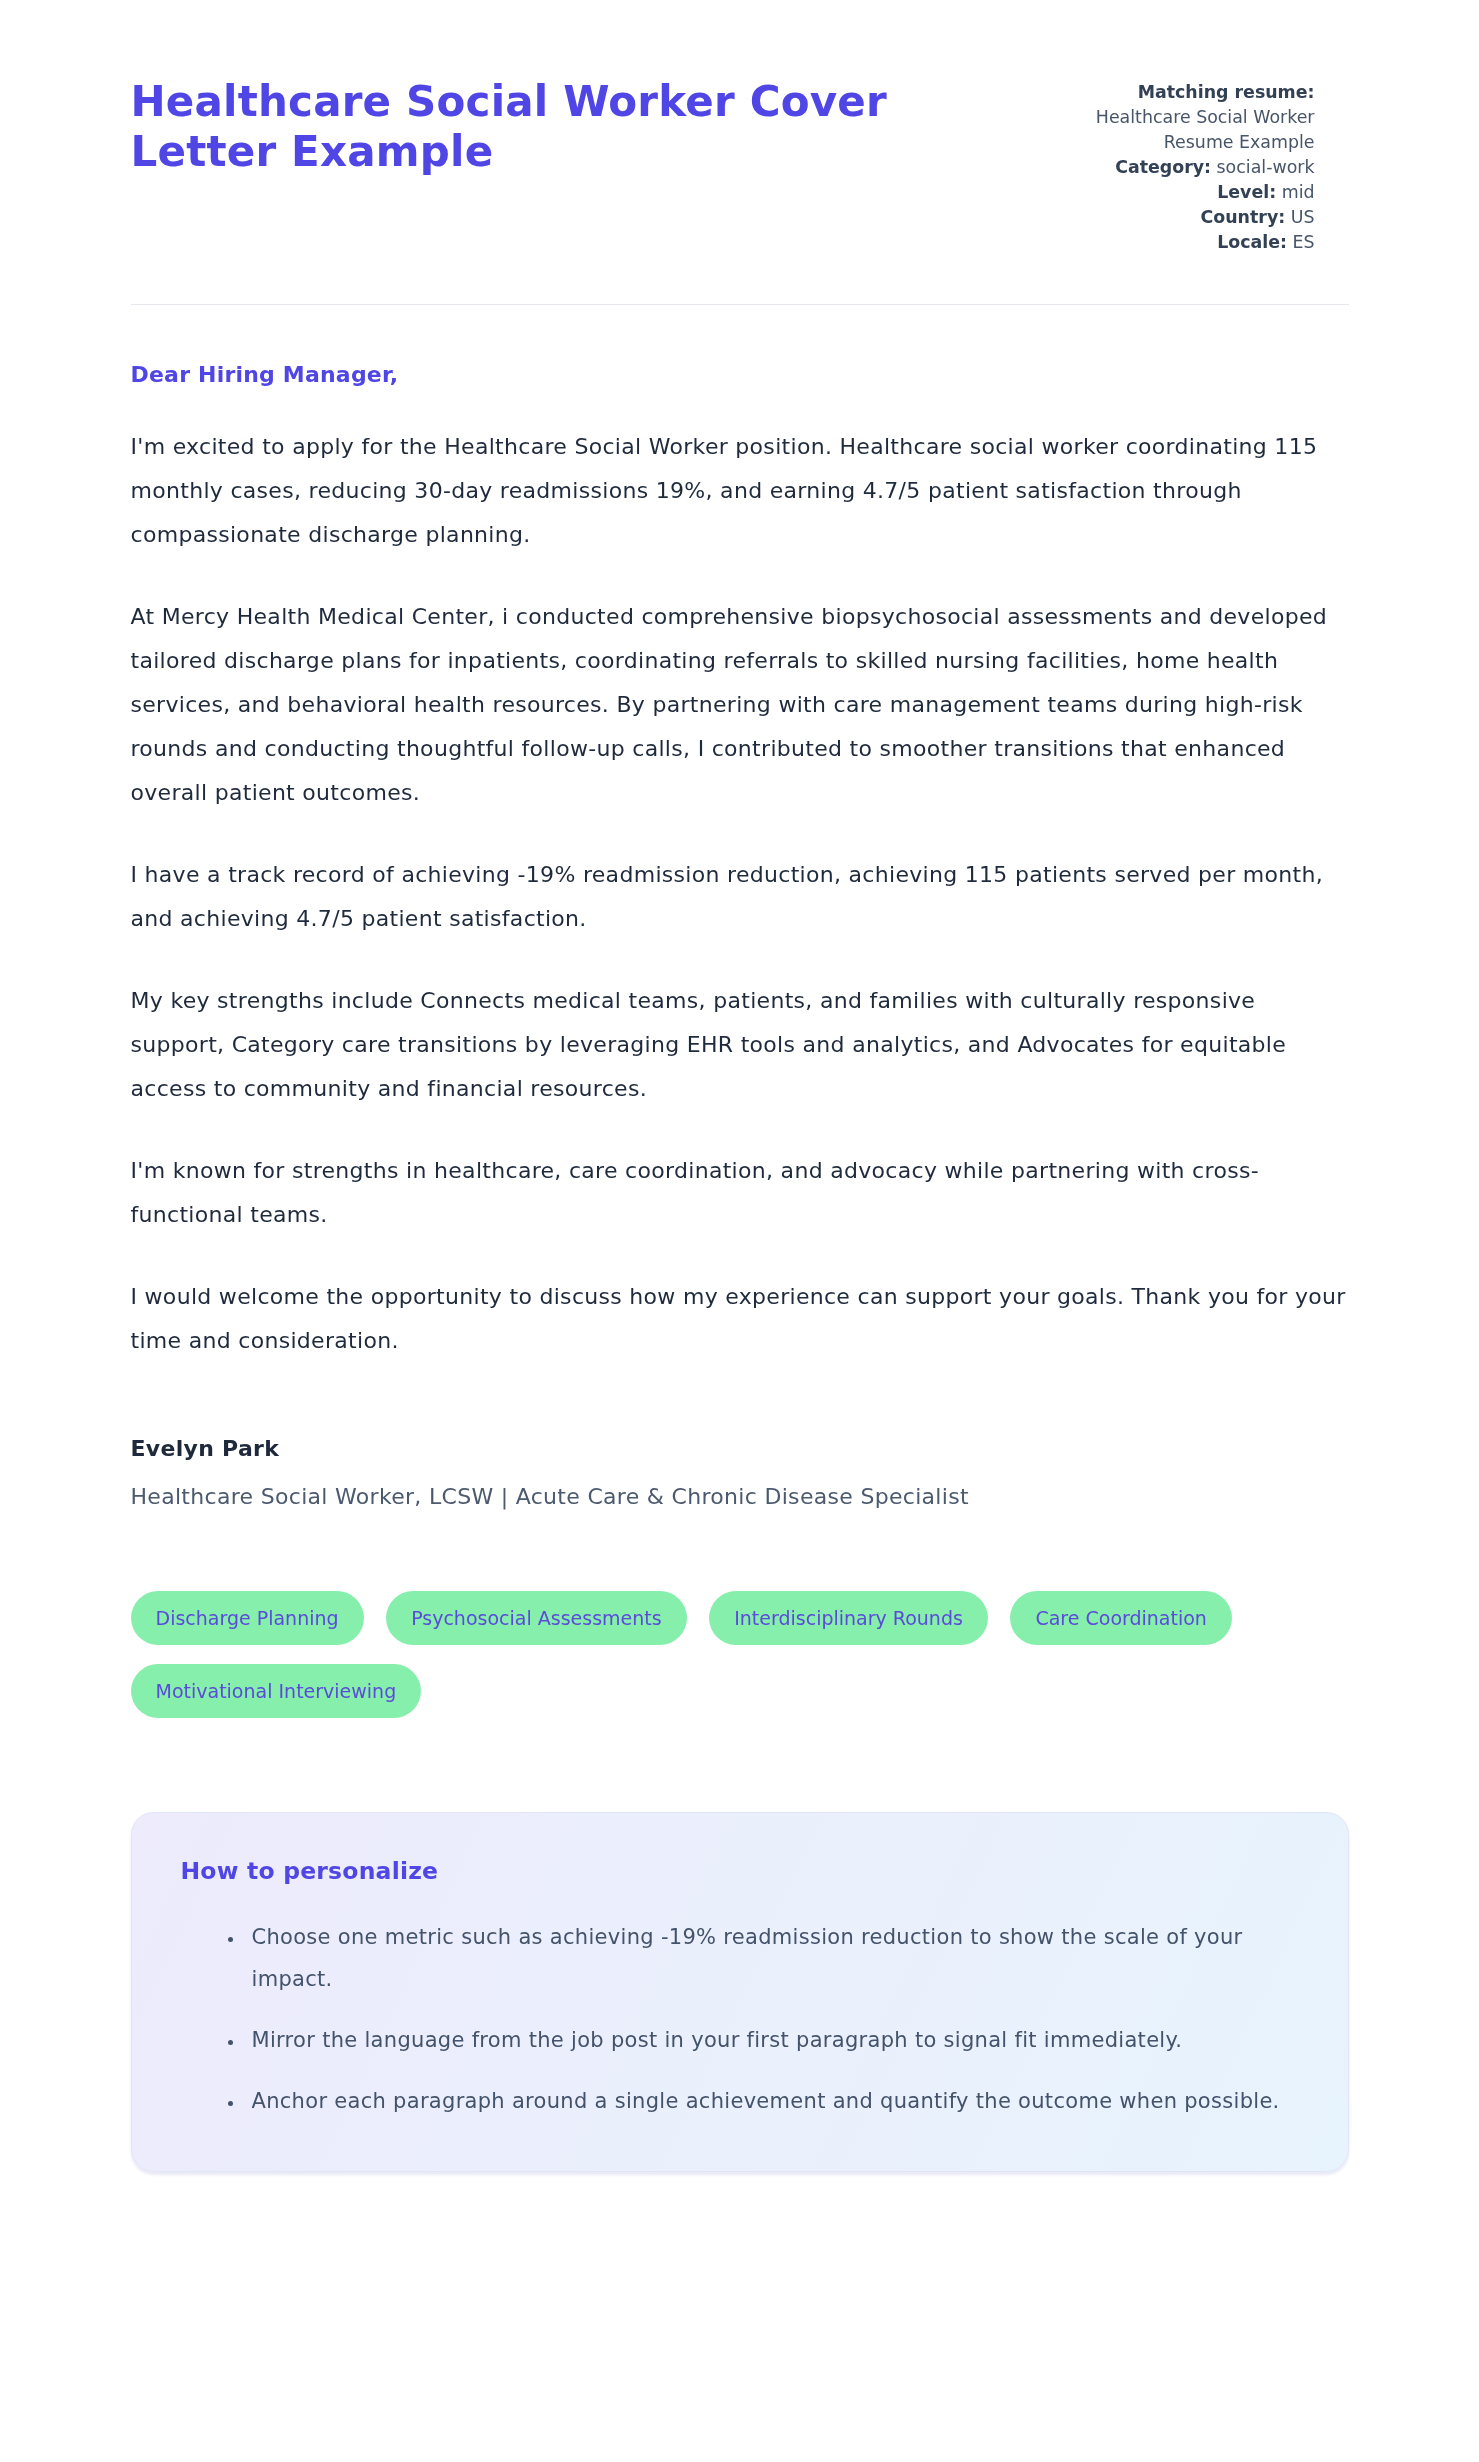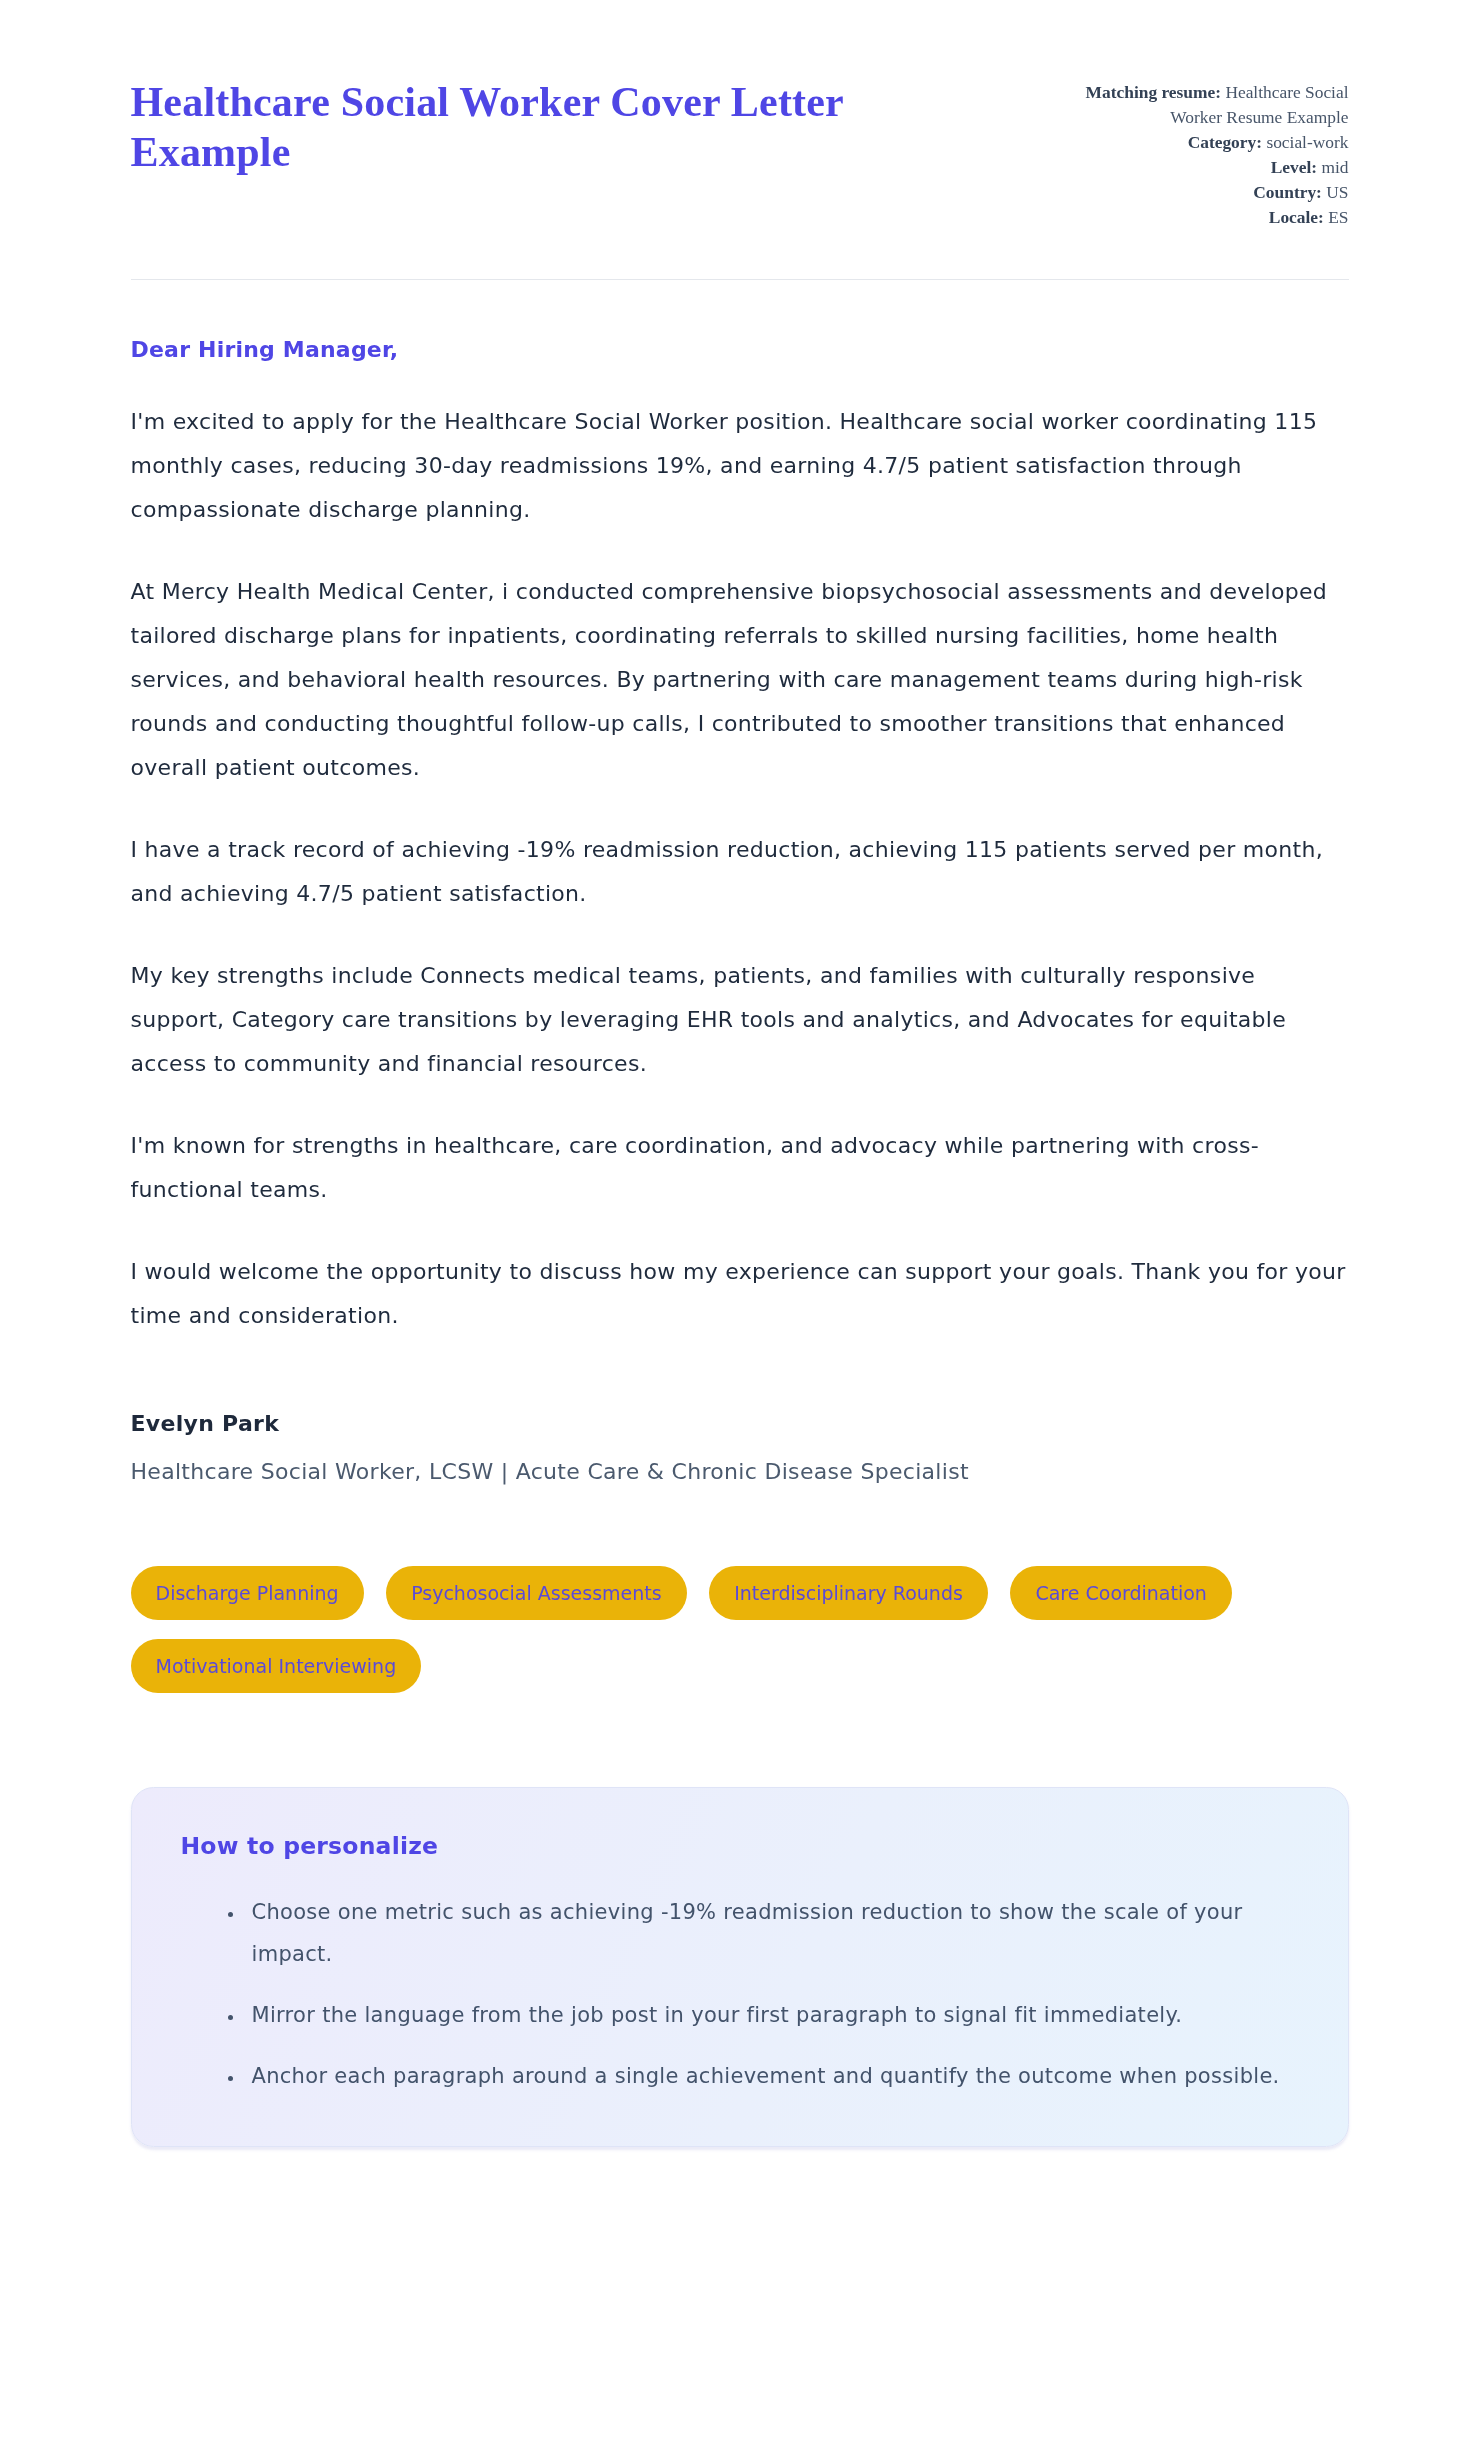--- a/index.html
+++ b/index.html
@@ -12,24 +12,22 @@
   }
   .container {
     width: 1218px;
     margin: 0 auto;
     padding-top: 77px;
   }
 
   
   .header {
     display: flex;
-    justify-content: space-between;
     align-items: flex-start;
     gap: 35px;
-    font-family: Liberation Serif, serif;
   }
   .header-left { max-width: 879px; }
   .page-title {
     color: #4f46e5;
     font-size: 42px;
     line-height: 50px;
     font-weight: bold;
     letter-spacing: 0.2px;
   }
   .page-subtitle {
@@ -88,21 +86,21 @@
 
   
   .tags {
     margin-top: 82px;
     display: flex;
     flex-wrap: wrap;
     gap: 19px 22.6px;
   }
   .tag {
     display: inline-block;
-    background: #eab308;
+    background: #86efac;
     color: #5a4bd8;
     font-size: 19px;
     line-height: 24px;
     padding: 15px 25px;
     border-radius: 869px;
     cursor: pointer;
   }
 
   
   .personalize {

